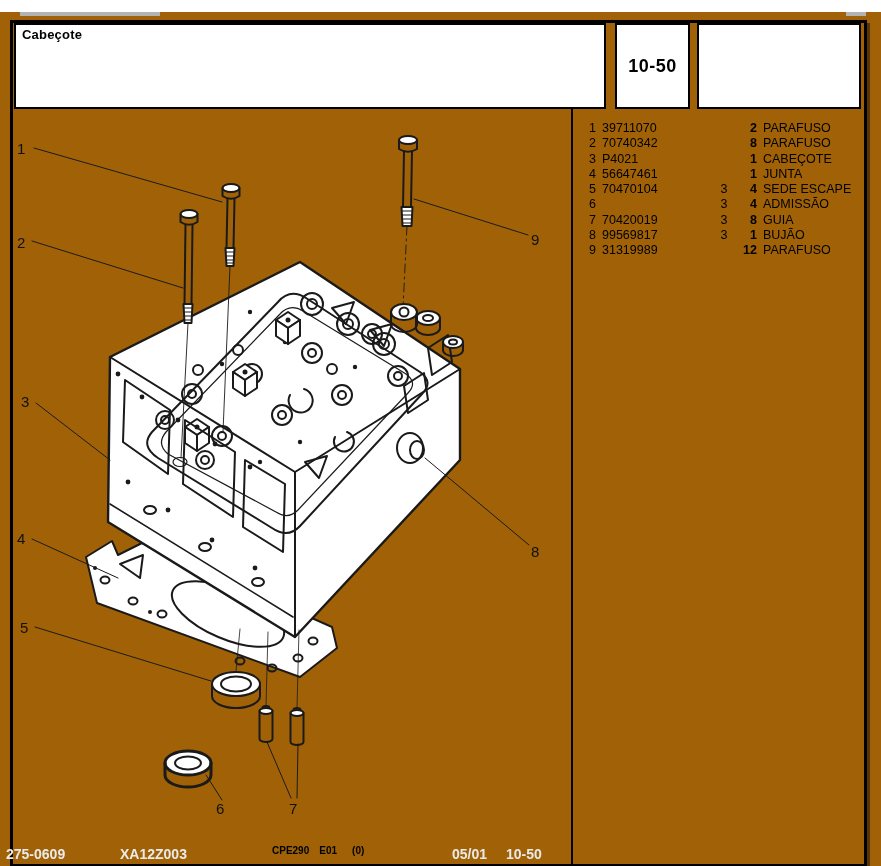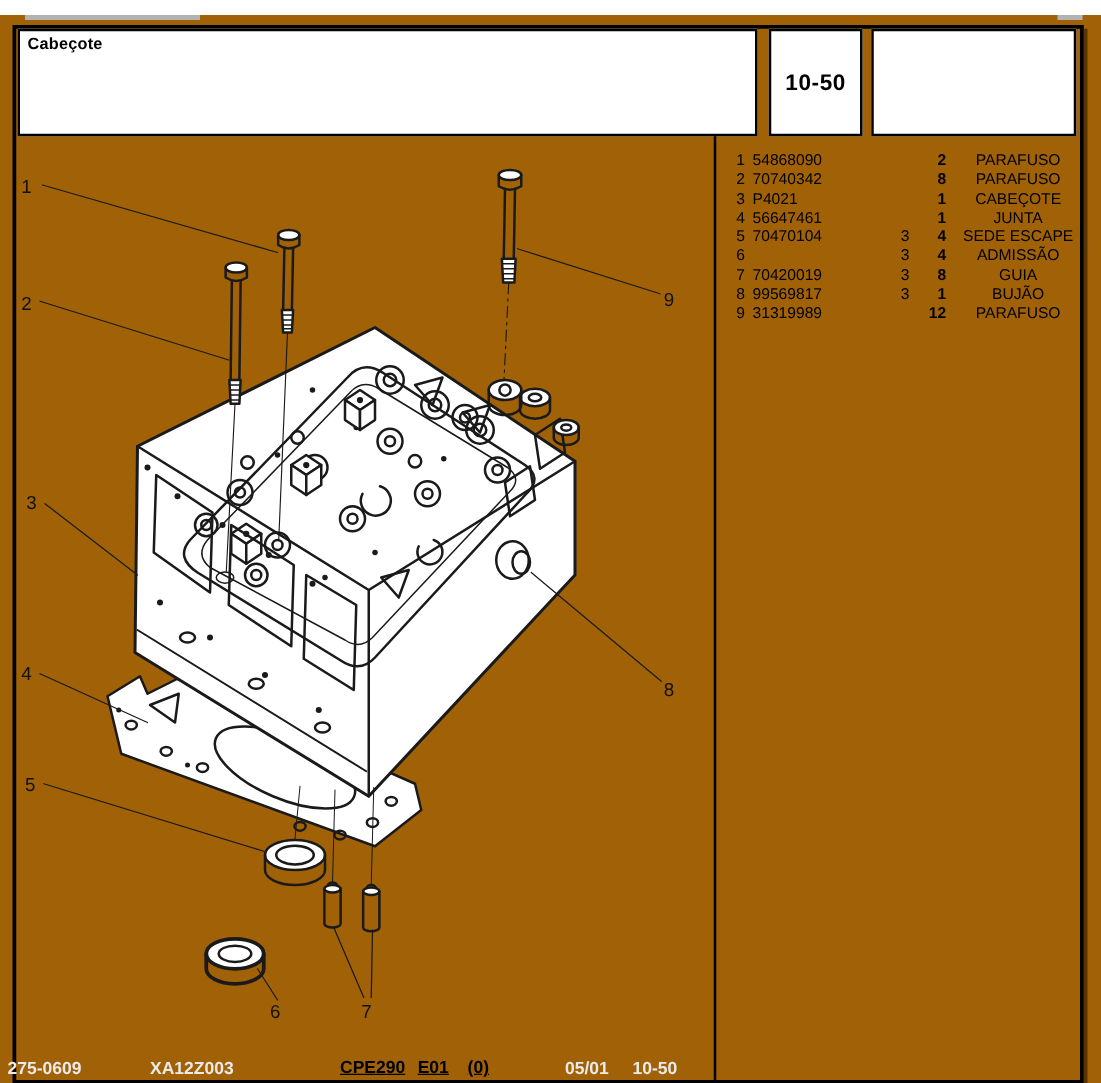--- a/index.html
+++ b/index.html
@@ -22,26 +22,26 @@
   #page-code{font-size:18px;font-weight:bold;letter-spacing:.5px;}
   
   #divider{position:absolute;left:571px;top:97px;width:2px;height:755px;background:#000;}
   
   #parts-list{position:absolute;left:584px;top:109px;width:282px;font-size:12.5px;line-height:15.3px;}
   .prow{display:grid;grid-template-columns:12px 105px 22px 16px auto;column-gap:6px;height:15.3px;white-space:nowrap;}
   .c-item{text-align:right;}
   .c-part{text-align:left;}
   .c-mid{text-align:center;}
   .c-qty{text-align:right;font-weight:bold;}
-  .c-desc{text-align:center;}
+  .c-desc{text-align:left;}
   
   #app-note{position:absolute;left:587px;top:290px;font-size:14px;font-weight:bold;
             letter-spacing:4px;line-height:17px;white-space:nowrap;}
   
-  #footer-code{position:absolute;left:272px;top:833px;font-size:14px;font-weight:bold;white-space:nowrap;text-decoration:underline;}
+  #footer-code{position:absolute;left:272px;top:833px;font-size:10px;font-weight:bold;white-space:nowrap;}
   #footer-code .tok1{margin-right:10px;} #footer-code .tok2{margin-right:15px;}
   .wm{position:absolute;top:834px;font-size:14px;font-weight:bold;color:#eaeaea;white-space:nowrap;}
   #wm1{left:6px;} #wm2{left:120px;} #wm3{left:452px;} #wm4{left:506px;}
   
   #diagram{position:absolute;left:0;top:0;}
   #diagram text{font-family:"Liberation Sans",sans-serif;font-size:15px;fill:#111;stroke:none;}
 </style>
 </head>
 <body>
 
@@ -58,21 +58,21 @@
   <div id="code-box" class="hbox">
     <span id="page-code">10-50</span>
   </div>
   <div id="empty-box" class="hbox"></div>
 
   <div id="divider"></div>
 
   <div id="parts-list">
     <div class="prow">
       <span class="c-item">1</span>
-        <span class="c-part">54868090</span>
+        <span class="c-part">39711070</span>
         <span class="c-mid"></span>
         <span class="c-qty">2</span>
         <span class="c-desc">PARAFUSO</span>
     </div>
     <div class="prow">
       <span class="c-item">2</span>
         <span class="c-part">70740342</span>
         <span class="c-mid"></span>
         <span class="c-qty">8</span>
         <span class="c-desc">PARAFUSO</span>

